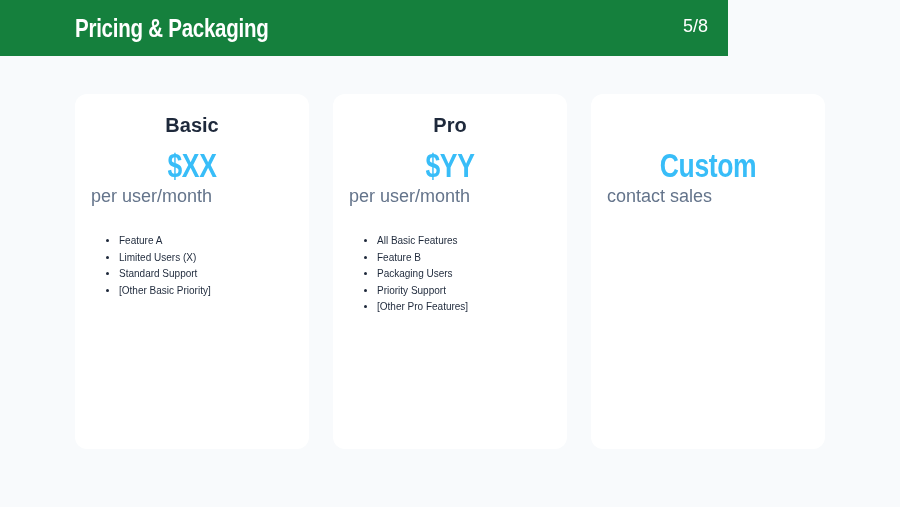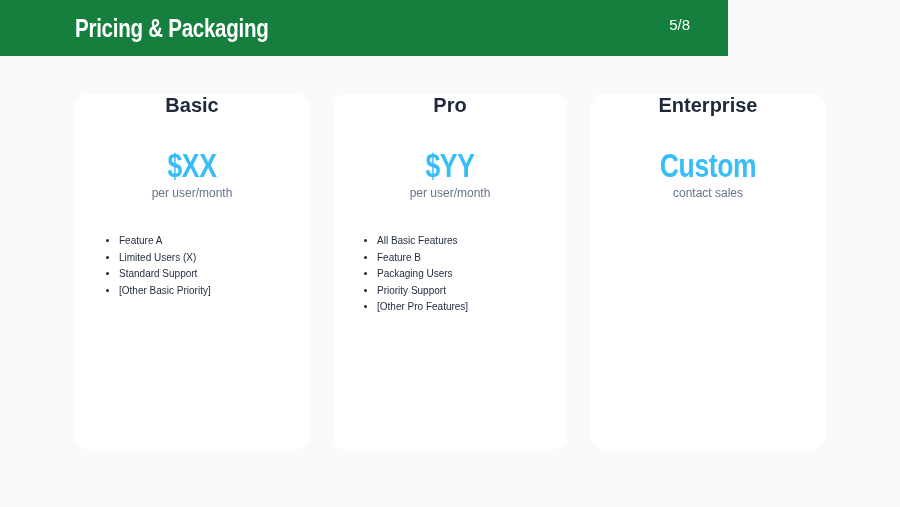--- a/index.html
+++ b/index.html
@@ -14,40 +14,40 @@
     background: #15803d;
   }
   .title {
     position: absolute; left: 75px; top: 14px;
     color: #FFFFFF; font-weight: bold; font-size: 25px;
     font-family: "Liberation Sans", "DejaVu Sans", sans-serif;
     transform: scaleX(0.82); transform-origin: left center;
     letter-spacing: -0.3px;
   }
   .page-num {
-    position: absolute; right: 38px; top: 16px;
-    color: #FFFFFF; font-size: 15px;
+    position: absolute; right: 20px; top: 16px;
+    color: #FFFFFF; font-size: 18px;
   }
   .card {
     position: absolute; top: 94px; width: 234px; height: 355px;
     background: #FFFFFF; border-radius: 12px;
   }
   .card .name {
-    position: absolute; left: 0; right: 0; top: 0;
+    position: absolute; left: 0; right: 0; top: 20px;
     text-align: center; color: #1E293B; font-weight: bold; font-size: 20px;
   }
   .card .price {
     position: absolute; left: 0; right: 0; top: 52px;
     text-align: center; color: #38BDF8; font-weight: bold; font-size: 34px;
     transform: scaleX(0.78); transform-origin: center center;
     letter-spacing: -0.5px;
   }
   .card .sub {
-    position: absolute; left: 0; right: 0; top: 92px;
-    text-align: center; color: #64748B; font-size: 12px;
+    position: absolute; left: 16px; right: 0; top: 92px;
+    text-align: left; color: #64748B; font-size: 18px;
   }
   .card ul {
     position: absolute; left: 26px; top: 139px; margin: 0; padding: 0 0 0 18px;
     list-style: disc; color: #1E293B;
   }
   .card li {
     font-size: 10px; line-height: 16.5px; color: #1E293B;
   }
 </style>
 </head>
@@ -77,16 +77,15 @@
   <ul>
     <li>All Basic Features</li>
     <li>Feature B</li>
     <li>Packaging Users</li>
     <li>Priority Support</li>
     <li>[Other Pro Features]</li>
   </ul>
 </div>
 
 <div class="card" style="left:591px;">
-  <div class="name">Enterprise</div>
   <div class="price">Custom</div>
   <div class="sub">contact sales</div>
 </div>
 
 </body></html>

